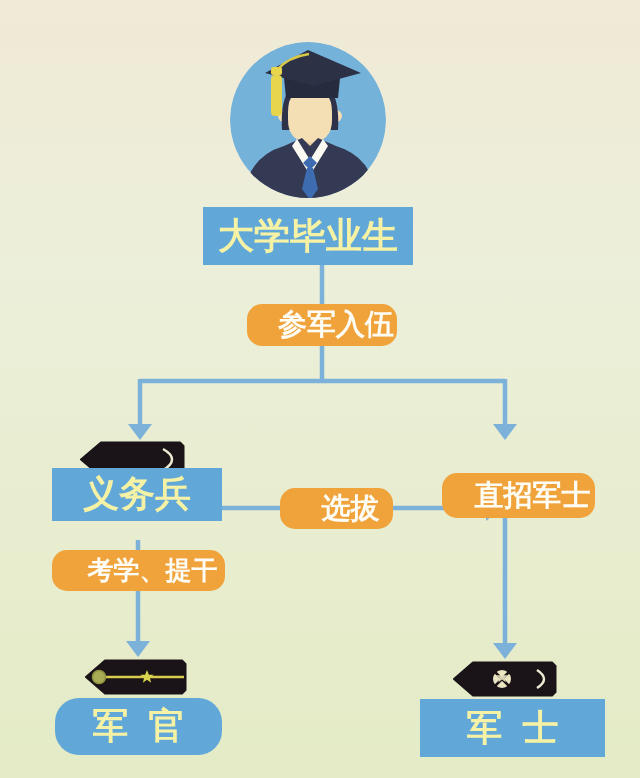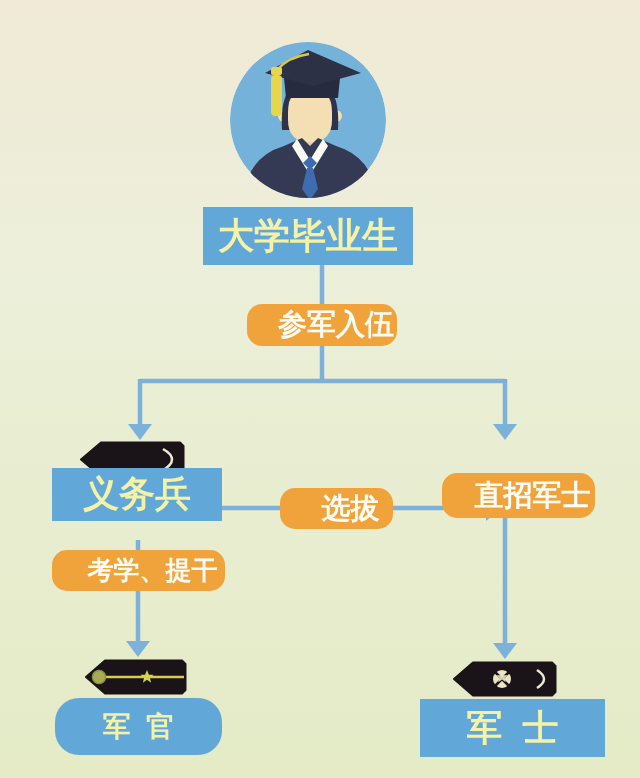--- a/index.html
+++ b/index.html
@@ -33,21 +33,21 @@
   .spread{letter-spacing:0.55em;margin-right:-0.55em;}
   .avatar-wrap{position:absolute;left:230px;top:42px;width:156px;height:156px;}
   .ep{position:absolute;}
   
   #graduate-box{left:203px;top:207px;width:210px;height:58px;font-size:36px;}
   #enlist-pill{left:247px;top:304px;width:150px;height:42px;font-size:29px;}
   #conscript-box{left:52px;top:468px;width:170px;height:53px;font-size:36px;}
   #selection-pill{left:280px;top:488px;width:113px;height:41px;font-size:29px;}
   #direct-nco-pill{left:442px;top:437px;width:153px;height:45px;font-size:29px;margin-top:36px;}
   #exam-pill{left:52px;top:550px;width:173px;height:41px;font-size:26px;}
-  #officer-box{left:55px;top:698px;width:167px;height:57px;font-size:28px;border-radius:24px;}
+  #officer-box{left:55px;top:698px;width:167px;height:57px;font-size:36px;border-radius:24px;}
   #nco-box{left:420px;top:699px;width:185px;height:58px;font-size:36px;}
   #conscript-ep{left:80px;top:441px;}
   #officer-ep{left:85px;top:659px;}
   #nco-ep{left:453px;top:661px;}
 </style>
 </head>
 <body>
 
 <div class="canvas">
 

